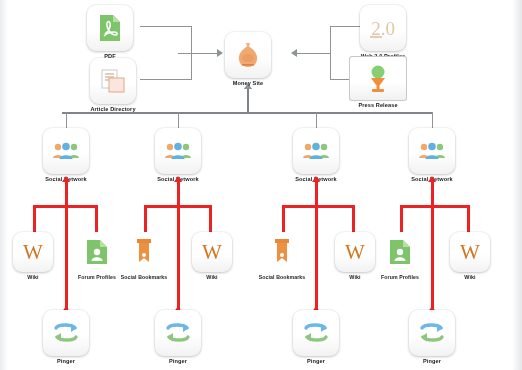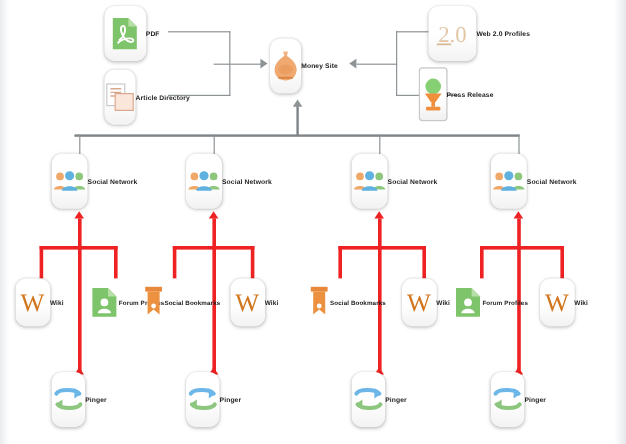--- a/index.html
+++ b/index.html
@@ -26,21 +26,21 @@
   .redge{position:absolute;background:#ee2222;}
   .redge.h{height:3px;}
   .redge.v{width:3px;}
 
   .arrow{position:absolute;width:0;height:0;}
   .arrow.right{border-top:4px solid transparent;border-bottom:4px solid transparent;border-left:6px solid #8e9396;}
   .arrow.left{border-top:4px solid transparent;border-bottom:4px solid transparent;border-right:6px solid #8e9396;}
   .arrow.up{border-left:4px solid transparent;border-right:4px solid transparent;border-bottom:6px solid #8e9396;}
   .arrow.rup{border-left:4px solid transparent;border-right:4px solid transparent;border-bottom:6px solid #ee2222;}
 
-  .node{position:absolute;display:flex;align-items:center;justify-content:flex-start;}
+  .node{position:absolute;display:flex;flex-direction:column;align-items:center;justify-content:flex-start;}
   .tile{
     width:40px;height:40px;border-radius:9px;background:#fefefe;
     box-shadow:0 1px 3px rgba(0,0,0,.20), 0 0 0 1px rgba(0,0,0,.03);
     display:flex;align-items:center;justify-content:center;
     background-image:linear-gradient(to bottom,#ffffff 55%,#f2f2f2 100%);
   }
   .tile.square{border-radius:2px;box-shadow:0 0 0 1px #c9c9c9;background-image:linear-gradient(to bottom,#ffffff 60%,#f0f0f0 100%);}
   .tile.flat{box-shadow:none;background-image:none;background:transparent;}
   .tile svg{display:block;}
   .cap{

